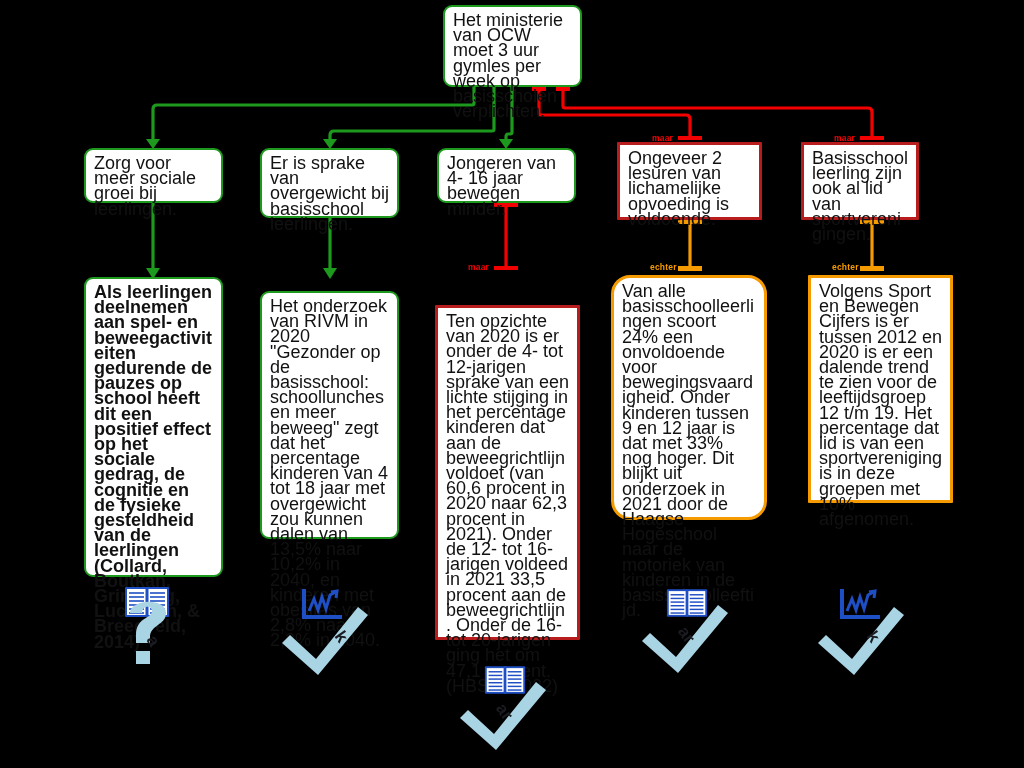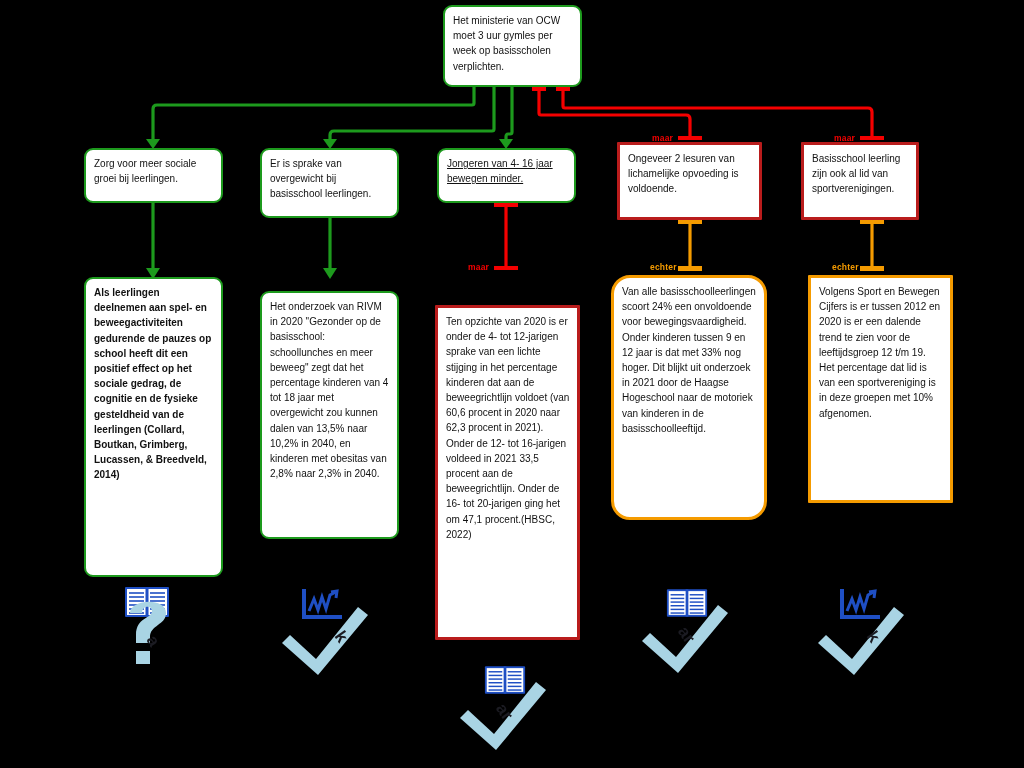--- a/index.html
+++ b/index.html
@@ -25,21 +25,21 @@
     left: 0; top: 0;
     width: 1024px;
     height: 768px;
     pointer-events: none;
   }
   .node {
     position: absolute;
     box-sizing: border-box;
     background: #ffffff;
     color: #111111;
-    font-size: 10px;
+    font-size: 18px;
     line-height: 15.2px;
     padding: 6px 7px 0 8px;
     word-wrap: break-word;
     overflow-wrap: break-word;
   }
   .node.green {
     border: 2px solid #1d9a1d;
     border-radius: 9px;
   }
   .node.red {
@@ -139,21 +139,21 @@
   <div class="conn-label green" style="left:471px; top:133px;">want</div>
   <div class="conn-label red" style="left:652px; top:133px;">maar</div>
   <div class="conn-label red" style="left:834px; top:133px;">maar</div>
 
   <div class="node green" style="left:84px; top:148px; width:139px; height:55px;">
     <span>Zorg voor meer sociale groei bij leerlingen.</span>
   </div>
   <div class="node green" style="left:260px; top:148px; width:139px; height:70px;">
     <span>Er is sprake van overgewicht bij basisschool leerlingen.</span>
   </div>
-  <div class="node green" style="left:437px; top:148px; width:139px; height:55px;text-decoration:underline;">
+  <div class="node green" style="left:437px; top:148px; width:139px; height:55px;">
     <span>Jongeren van 4- 16 jaar bewegen minder.</span>
   </div>
   <div class="node red" style="left:617px; top:142px; width:145px; height:78px;">
     <span>Ongeveer 2 lesuren van lichamelijke opvoeding is voldoende.</span>
   </div>
   <div class="node red" style="left:801px; top:142px; width:118px; height:78px;">
     <span>Basisschool leerling zijn ook al lid van sportverenigingen.</span>
   </div>
 
   <div class="conn-label green" style="left:118px; top:262px;">want</div>

